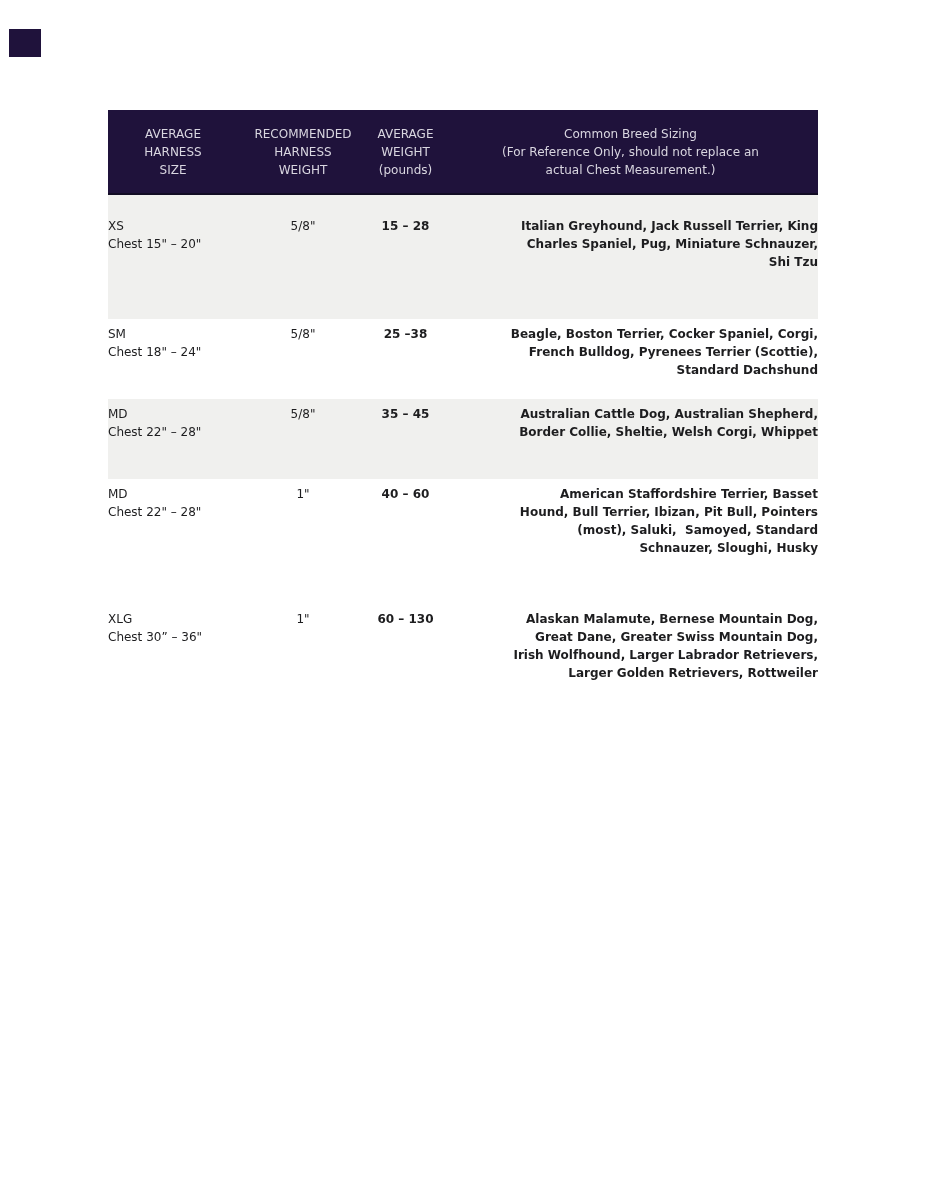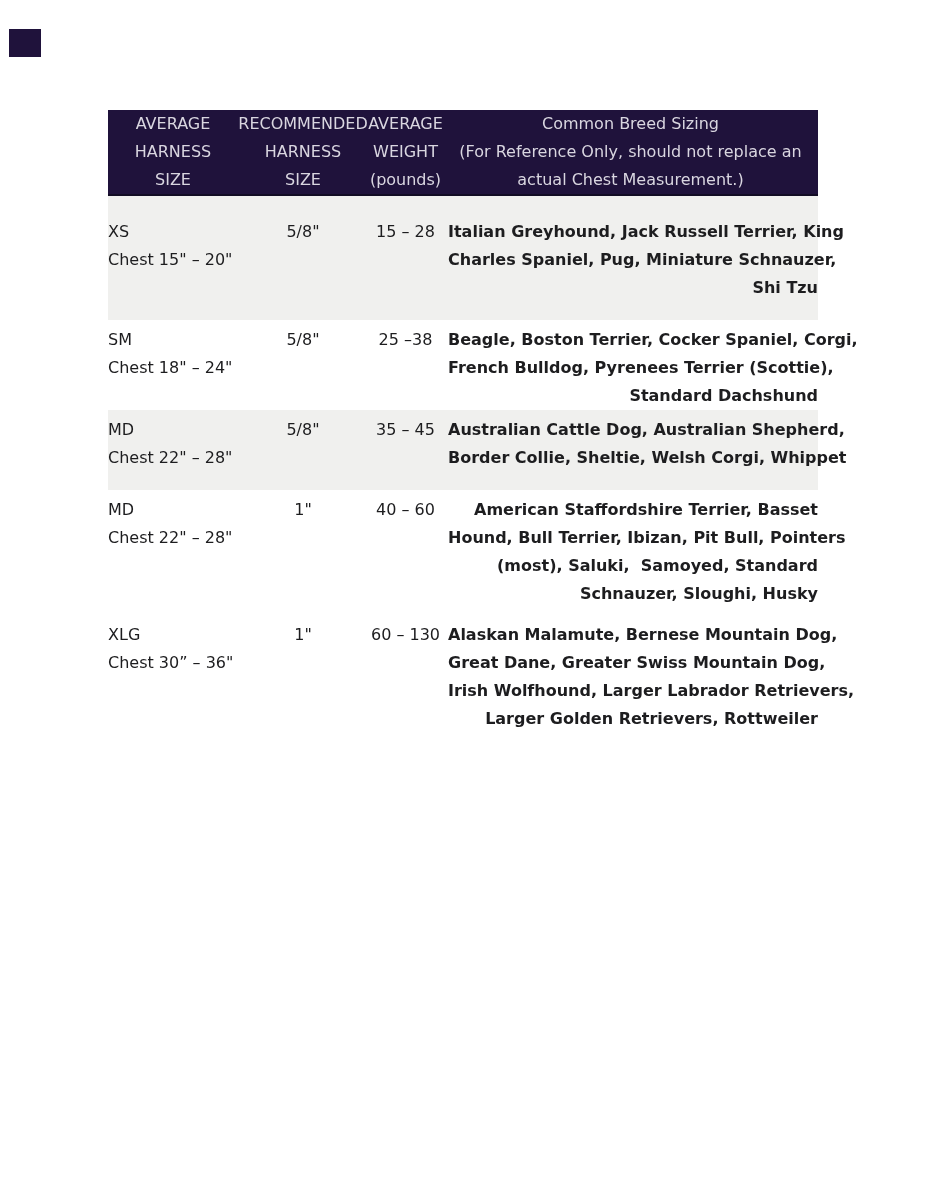--- a/index.html
+++ b/index.html
@@ -13,22 +13,22 @@
   .corner-mark {
     position: absolute; left: 9px; top: 29px;
     width: 32px; height: 28px;
     background: #1f123b;
   }
   table.sizing-table {
     position: absolute; left: 108px; top: 110px;
     width: 710px;
     border-collapse: collapse;
     table-layout: fixed;
-    font-size: 16px;
-    line-height: 28px;
+    font-size: 12px;
+    line-height: 18px;
     color: #1d1d1f;
   }
   col.c-size   { width: 130px; }
   col.c-hwidth { width: 130px; }
   col.c-weight { width: 75px; }
   col.c-breeds { width: 375px; }
   thead th {
     background: #1f123b;
     color: #d9d6e0;
     font-weight: normal;
@@ -41,21 +41,21 @@
   }
   tbody td {
     vertical-align: top;
     padding: 6px 0 0 0;
     white-space: pre;
   }
   tbody tr.shaded { background: #f0f0ee; }
   tbody tr.gap-top td { padding-top: 22px; }
   td.col-size   { text-align: left; }
   td.col-hwidth { text-align: center; }
-  td.col-weight { text-align: center; }
+  td.col-weight { text-align: center; font-weight: bold; }
   td.col-breeds { text-align: right; padding-left: 5px; font-weight: bold; }
   tr.h125 { height: 125px; margin-top: 28px; }
   tr.h100 { height: 80px; }
   tr.h80  { height: 80px; }
   tr.h152 { height: 152px; }
   tr.h123 { height: 123px; }
   tr.h107 { height: 107px; }
 </style>
 </head>
 <body>
@@ -69,21 +69,21 @@
       <col class="c-weight">
       <col class="c-breeds">
   </colgroup>
   <thead>
     <tr>
       <th>AVERAGE
 HARNESS
 SIZE</th>
       <th>RECOMMENDED
 HARNESS
-SIZE</th>
+WEIGHT</th>
       <th>AVERAGE
 WEIGHT
 (pounds)</th>
       <th>Common Breed Sizing
 (For Reference Only, should not replace an
 actual Chest Measurement.)</th>
     </tr>
   </thead>
   <tbody>
     <tr class="shaded gap-top h125">

